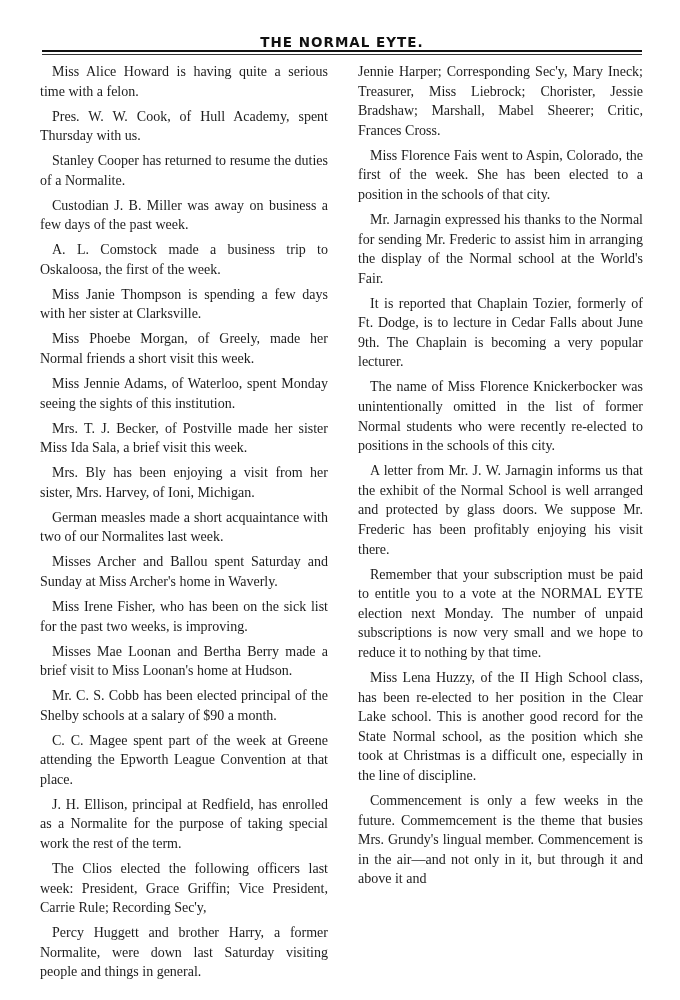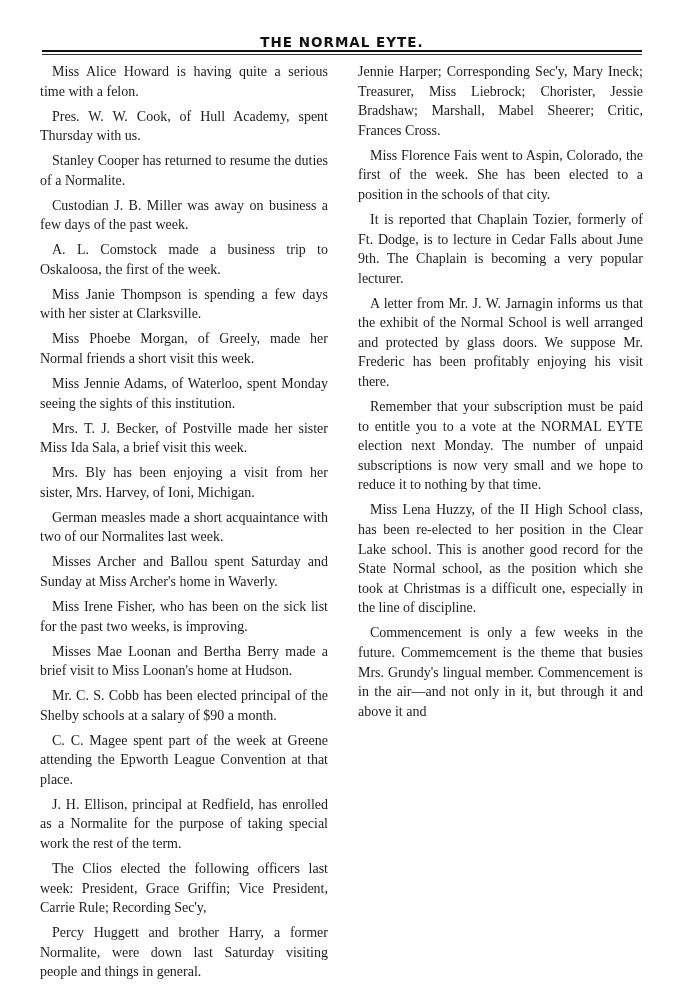--- a/index.html
+++ b/index.html
@@ -101,20 +101,22 @@
     <p class="para">Mr. C. S. Cobb has been elected principal of the Shelby schools at a salary of $90 a month.</p>
     <p class="para">C. C. Magee spent part of the week at Greene attending the Epworth League Convention at that place.</p>
     <p class="para">J. H. Ellison, principal at Redfield, has enrolled as a Normalite for the purpose of taking special work the rest of the term.</p>
     <p class="para">The Clios elected the following officers last week: President, Grace Griffin; Vice President, Carrie Rule; Recording Sec'y,</p>
     <p class="para">Percy Huggett and brother Harry, a former Normalite, were down last Saturday visiting people and things in general.</p>
   </div>
 
   <div class="column col-right">
     <p class="para noindent">Jennie Harper; Corresponding Sec'y, Mary Ineck; Treasurer, Miss Liebrock; Chorister, Jessie Bradshaw; Marshall, Mabel Sheerer; Critic, Frances Cross.</p>
     <p class="para">Miss Florence Fais went to Aspin, Colorado, the first of the week. She has been elected to a position in the schools of that city.</p>
+    <p class="para">Mr. Jarnagin expressed his thanks to the Normal for sending Mr. Frederic to assist him in arranging the display of the Normal school at the World's Fair.</p>
     <p class="para">It is reported that Chaplain Tozier, formerly of Ft. Dodge, is to lecture in Cedar Falls about June 9th. The Chaplain is becoming a very popular lecturer.</p>
+    <p class="para">The name of Miss Florence Knickerbocker was unintentionally omitted in the list of former Normal students who were recently re-elected to positions in the schools of this city.</p>
     <p class="para">A letter from Mr. J. W. Jarnagin informs us that the exhibit of the Normal School is well arranged and protected by glass doors. We suppose Mr. Frederic has been profitably enjoying his visit there.</p>
     <p class="para">Remember that your subscription must be paid to entitle you to a vote at the NORMAL EYTE election next Monday. The number of unpaid subscriptions is now very small and we hope to reduce it to nothing by that time.</p>
     <p class="para">Miss Lena Huzzy, of the II High School class, has been re-elected to her position in the Clear Lake school. This is another good record for the State Normal school, as the position which she took at Christmas is a difficult one, especially in the line of discipline.</p>
     <p class="para">Commencement is only a few weeks in the future. Commemcement is the theme that busies Mrs. Grundy's lingual member. Commencement is in the air—and not only in it, but through it and above it and</p>
   </div>
 
 </div>
 
 </body></html>

